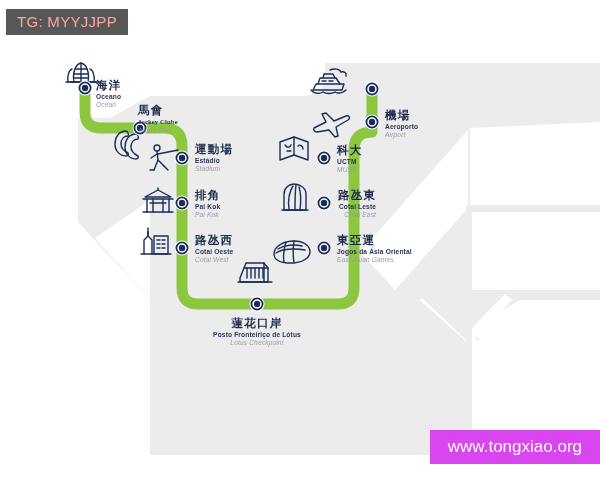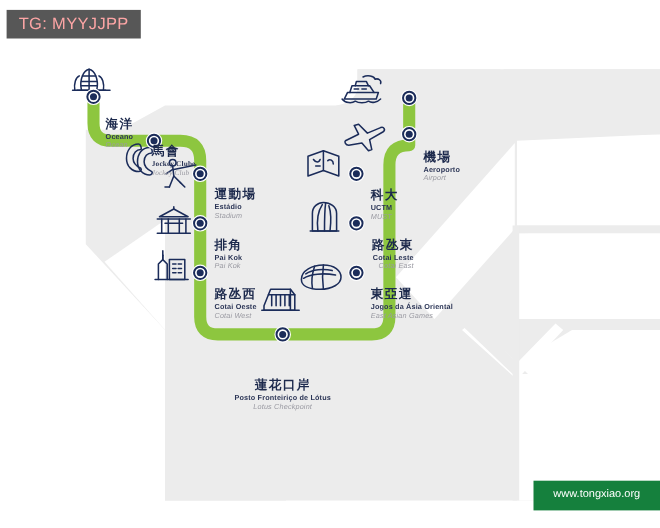--- a/index.html
+++ b/index.html
@@ -33,34 +33,33 @@
     padding: 5px 11px 6px 11px;
     line-height: 1;
     white-space: nowrap;
     font-family: "Liberation Sans", sans-serif;
   }
   
   .watermark {
     position: absolute;
     right: 0px;
     bottom: 16px;
-    background: #15803d;
+    background: #d946ef;
     color: #ffffff;
-    font-size: 10px;
+    font-size: 17px;
     padding: 8px 18px 9px 18px;
     line-height: 1;
     white-space: nowrap;
     font-family: "Liberation Sans", sans-serif;
   }
   
   .station-label {
     position: absolute;
     white-space: nowrap;
     line-height: 1;
-    margin-top: 28px;
   }
   .lbl-zh {
     color: #1d2a4d;
     font-size: 11.5px;
     font-weight: bold;
     letter-spacing: 1.2px;
     line-height: 12px;
     margin-bottom: 2px;
   }
   .lbl-pt {

